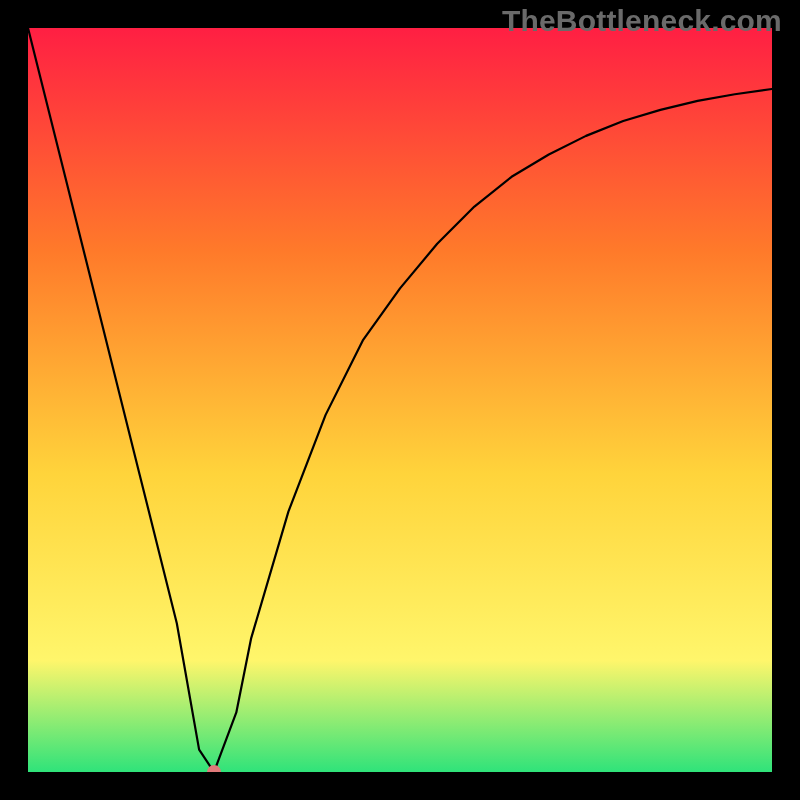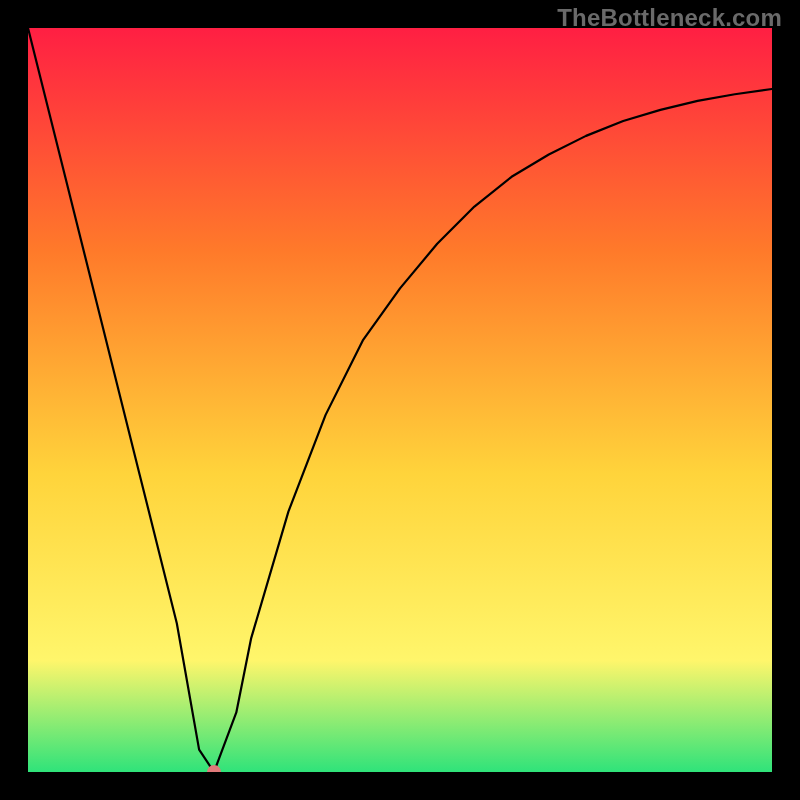--- a/index.html
+++ b/index.html
@@ -15,21 +15,21 @@
     position: relative;
     width: 800px;
     height: 800px;
     background: #000;
   }
   .watermark {
     position: absolute;
     top: 4px;
     right: 18px;
     color: #6a6a6a;
-    font-size: 24px;
+    font-size: 30px;
     font-weight: 600;
     letter-spacing: 0.2px;
     z-index: 5;
   }
   .plot {
     position: absolute;
     left: 28px;
     top: 28px;
     width: 744px;
     height: 744px;

